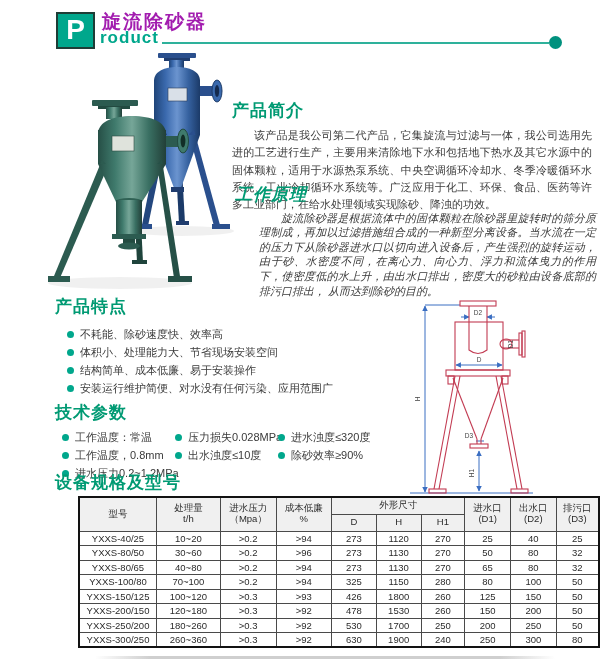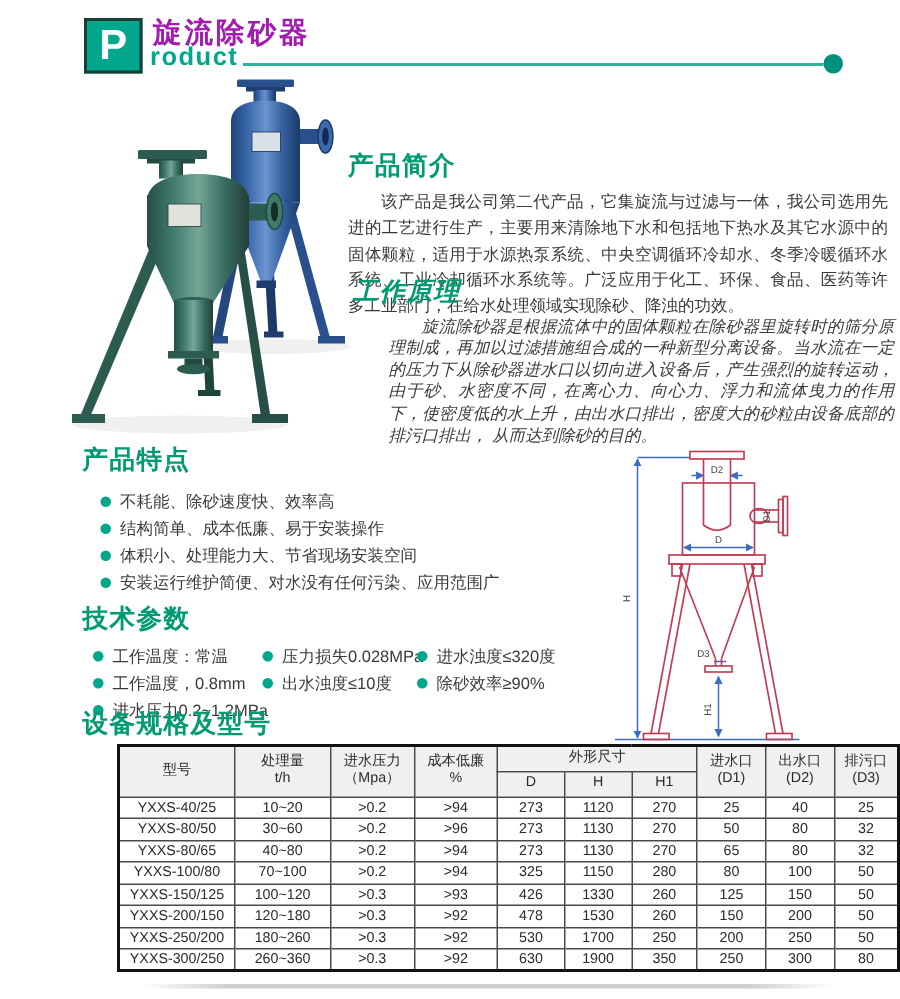--- a/index.html
+++ b/index.html
@@ -157,25 +157,25 @@
 
   <section class="features">
     <div class="sec-head">产品特点</div>
     <ul>
         <li>
           <span class="dot"></span>
           <span>不耗能、除砂速度快、效率高</span>
         </li>
         <li>
           <span class="dot"></span>
-          <span>结构简单、成本低廉、易于安装操作</span>
+          <span>体积小、处理能力大、节省现场安装空间</span>
         </li>
         <li>
           <span class="dot"></span>
-          <span>体积小、处理能力大、节省现场安装空间</span>
+          <span>结构简单、成本低廉、易于安装操作</span>
         </li>
         <li>
           <span class="dot"></span>
           <span>安装运行维护简便、对水没有任何污染、应用范围广</span>
         </li>
       </ul>
   </section>
 
   <section class="params">
     <div class="sec-head">技术参数</div>
@@ -368,21 +368,21 @@
           <td>80</td>
           <td>100</td>
           <td>50</td>
         </tr>
         <tr>
           <td>YXXS-150/125</td>
           <td>100~120</td>
           <td>&gt;0.3</td>
           <td>&gt;93</td>
           <td>426</td>
-          <td>1330</td>
+          <td>1800</td>
           <td>260</td>
           <td>125</td>
           <td>150</td>
           <td>50</td>
         </tr>
         <tr>
           <td>YXXS-200/150</td>
           <td>120~180</td>
           <td>&gt;0.3</td>
           <td>&gt;92</td>
@@ -405,21 +405,21 @@
           <td>250</td>
           <td>50</td>
         </tr>
         <tr>
           <td>YXXS-300/250</td>
           <td>260~360</td>
           <td>&gt;0.3</td>
           <td>&gt;92</td>
           <td>630</td>
           <td>1900</td>
-          <td>350</td>
+          <td>240</td>
           <td>250</td>
           <td>300</td>
           <td>80</td>
         </tr>
       </tbody>
   </table>
 
   <div class="bottom-shadow"></div>
 </div>
 

